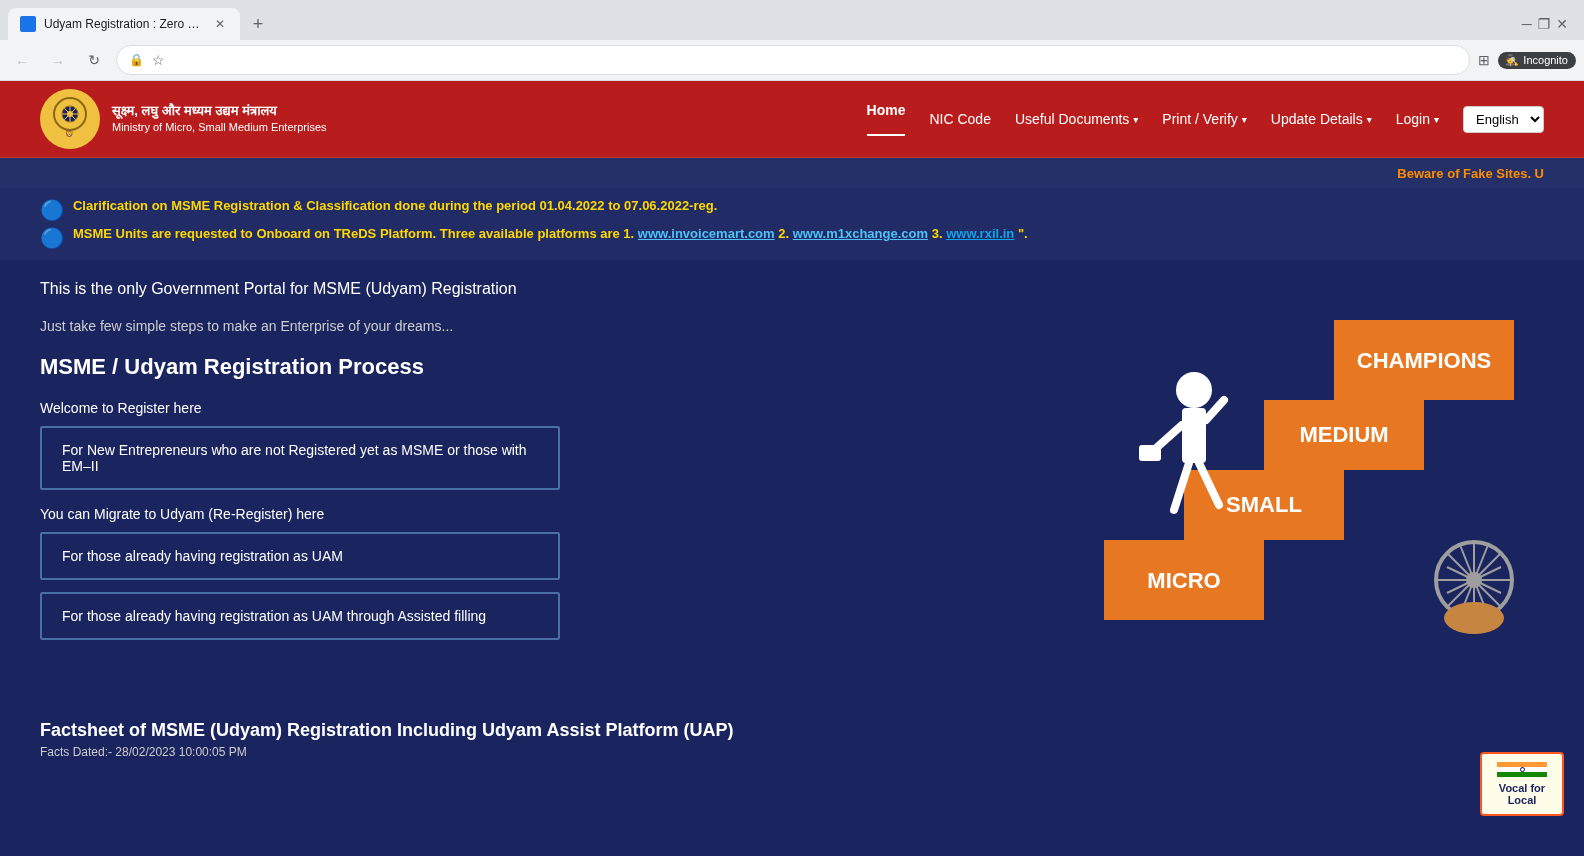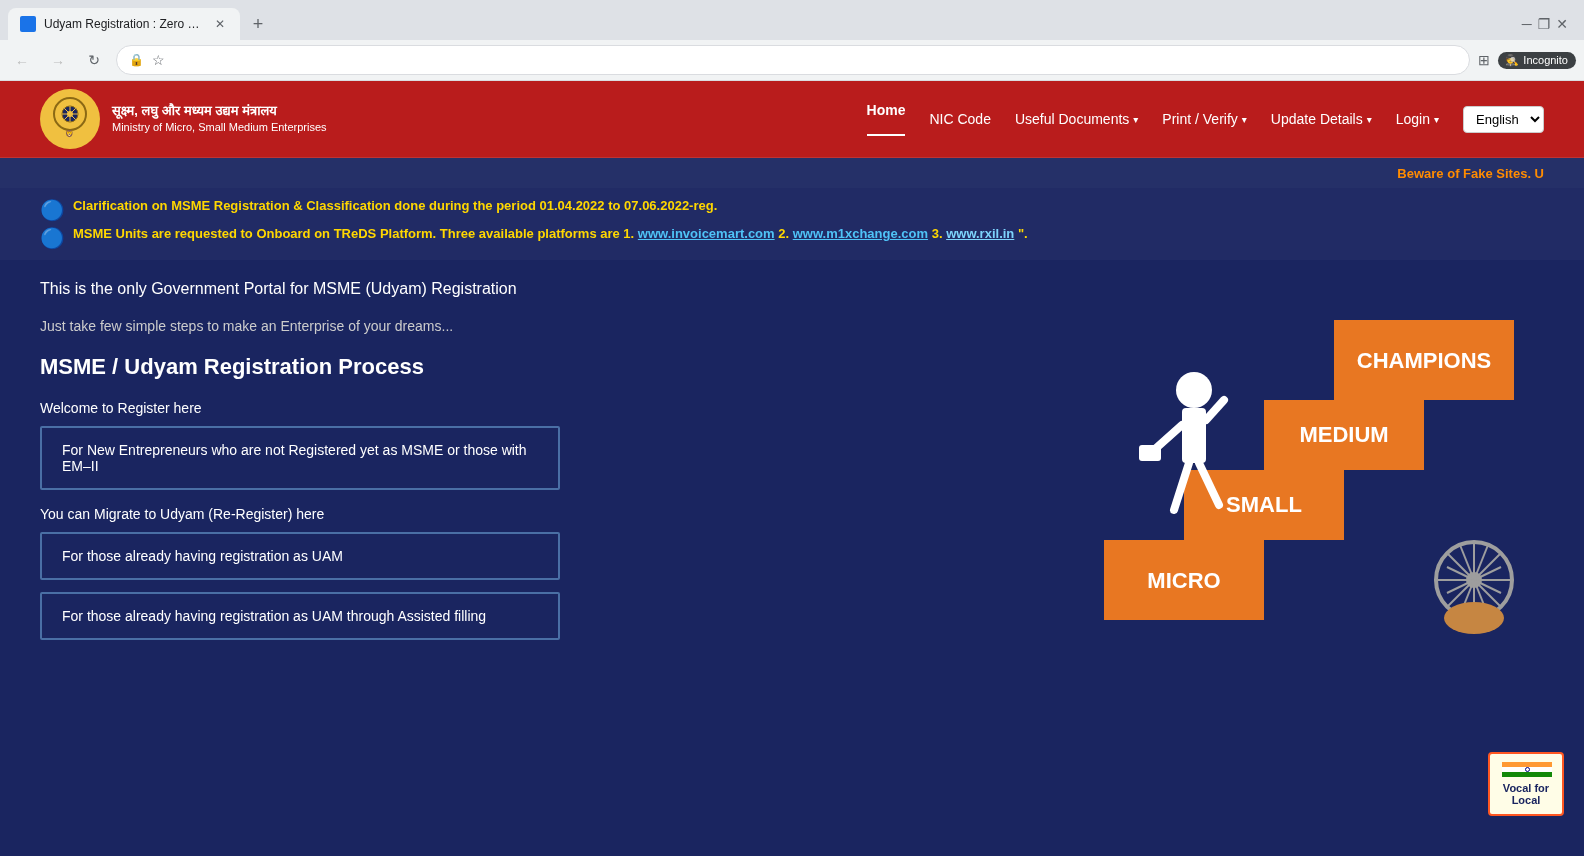--- a/index.html
+++ b/index.html
@@ -258,21 +258,21 @@
     
     .vocal-badge {
       position: fixed;
       bottom: 40px;
       right: 20px;
       background: #fffde7;
       border: 2px solid #ff5722;
       border-radius: 4px;
       padding: 8px 12px;
       text-align: center;
-      width: 76px;
+      width: 84px;
     }
     .vocal-text {
       font-size: 11px;
       font-weight: bold;
       color: #1a2560;
     }
 
     
     .factsheet-section {
       padding: 20px 40px 10px;
@@ -396,21 +396,21 @@
       <span class="announcement-text">Clarification on MSME Registration &amp; Classification done during the period 01.04.2022 to 07.06.2022-reg.</span>
     </div>
     <div class="announcement-line">
       <span class="announcement-icon">🔵</span>
       <span class="announcement-text">
         <span>MSME Units are requested to Onboard on TReDS Platform. Three available platforms are 1.</span>
         <a href="#" style="color:#4fc3f7;">www.invoicemart.com</a>
         <span>2.</span>
         <a href="#" style="color:#4fc3f7;">www.m1xchange.com</a>
         <span>3.</span>
-        <a href="#" style="color:#7dd3fc;">www.rxil.in</a>
+        <a href="#" style="color:#0ea5e9;">www.rxil.in</a>
         <span>".</span>
       </span>
     </div>
   </div>
 
   <div class="main-content">
 
     <div class="left-content">
       <p class="portal-title">This is the only Government Portal for MSME (Udyam) Registration</p>
 
@@ -470,20 +470,24 @@
           <line x1="457" y1="287" x2="403" y2="313" stroke="#9e9e9e" stroke-width="2"></line>
           <line x1="416" y1="265" x2="444" y2="335" stroke="#9e9e9e" stroke-width="2"></line>
           <line x1="444" y1="265" x2="416" y2="335" stroke="#9e9e9e" stroke-width="2"></line>
 
           <ellipse cx="430" cy="338" rx="30" ry="16" fill="#c68642"></ellipse>
         </svg>
       </div>
     </div>
   </div>
 
+  <div class="factsheet-section">
+    <h3 class="factsheet-title">Factsheet of MSME (Udyam) Registration Including Udyam Assist Platform (UAP)</h3>
+    <p class="factsheet-date">Facts Dated:- 28/02/2023 10:00:05 PM</p>
+  </div>
 
 </div>
 
 <div class="vocal-badge">
   <div style="width:50px;height:16px;margin:0 auto 4px;display:flex;flex-direction:column;">
     <div style="height:5px;background:#ff9933;"></div>
     <div style="height:5px;background:#fff;display:flex;align-items:center;justify-content:center;">
       <div style="width:5px;height:5px;border-radius:50%;border:1px solid #000080;"></div>
     </div>
     <div style="height:5px;background:#138808;"></div>

